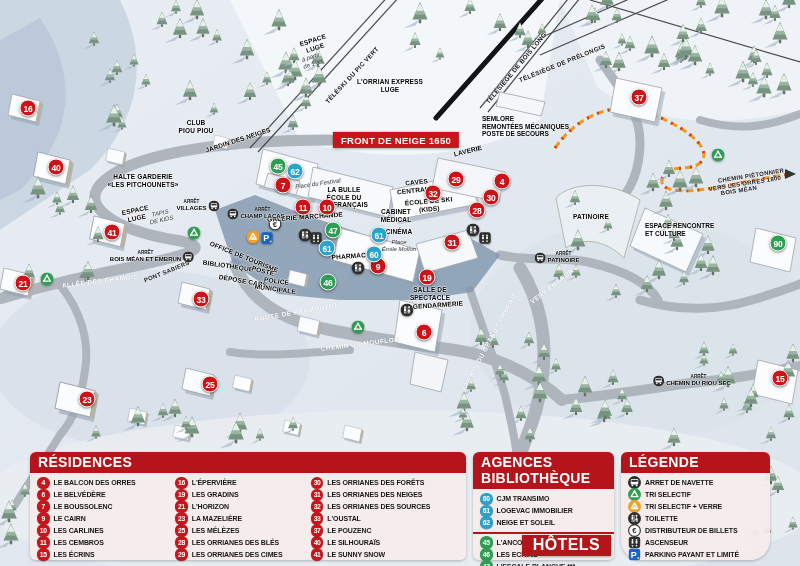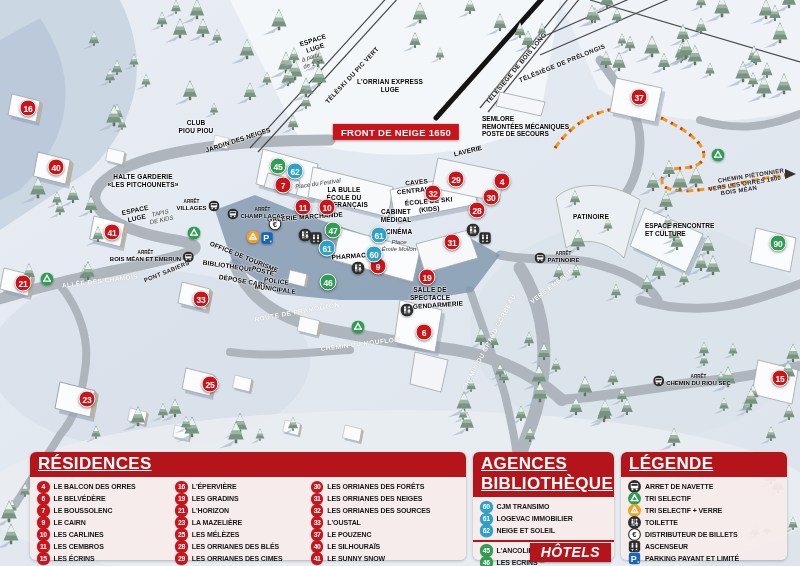--- a/index.html
+++ b/index.html
@@ -32,37 +32,37 @@
   .bus-name{font-size:6px;font-weight:bold;color:#000;white-space:pre;text-shadow:0 0 2px #fff,0 0 1.5px #fff;}
   .bus-ic{width:11px;height:11px;display:inline-block;flex:0 0 auto;}
   .bus-ic svg{width:11px;height:11px;display:block;}
 
   .mapicon{position:absolute;transform:translate(-50%,-50%);width:13px;height:13px;filter:drop-shadow(0 1px 1px rgba(0,0,0,.35));}
   .mapicon svg{width:100%;height:100%;display:block;}
 
   #panels{position:absolute;left:30px;top:452px;display:flex;gap:7px;}
   .panel{background:rgba(248,236,236,.93);border-radius:6px;overflow:visible;height:108px;
     box-shadow:0 1px 3px rgba(0,0,0,.25);}
-  .panel .phead{background:#b3151a;color:#fff;font-weight:bold;font-size:17px;padding:2px 8px 3px;
-    border-radius:6px 6px 0 0;letter-spacing:.3px;text-decoration:underline;}
+  .panel .phead{background:#b3151a;color:#fff;font-weight:bold;font-size:14px;padding:2px 8px 3px;
+    border-radius:6px 6px 0 0;letter-spacing:.3px;}
   .pbody{padding:4px 7px 2px;}
   .panel-res{width:436px;}
   .panel-ag{width:141px;position:relative;}
-  .panel-lg{width:166px;}
+  .panel-lg{width:149px;border-radius:20px;}
   .cols3{display:grid;grid-template-columns:1fr .98fr 1.12fr;column-gap:6px;}
   .li{display:flex;align-items:center;gap:4px;height:11.9px;}
   .li-label{font-size:7px;font-weight:bold;color:#161616;white-space:nowrap;letter-spacing:-.1px;}
   .dot{width:12.5px;height:12.5px;min-width:12.5px;border-radius:50%;color:#fff;font-weight:bold;font-size:6.8px;
     display:flex;align-items:center;justify-content:center;box-shadow:0 .5px 1px rgba(0,0,0,.4);letter-spacing:-.3px;}
   .dot.res{background:#c8151b;}
   .dot.ag{background:#2aa2c9;}
   .dot.ht{background:#2e9e53;}
   .ht-sec{position:relative;border-top:2px solid #b3151a;margin-top:2px;padding-top:2px;}
   .hotels-bar{position:absolute;top:1px;right:3px;background:#b3151a;color:#fff;font-weight:bold;
-    font-size:14px;padding:1px 11px 2px;letter-spacing:.4px;box-shadow:0 1px 2px rgba(0,0,0,.3);font-style:italic;}
+    font-size:16px;padding:1px 11px 2px;letter-spacing:.4px;box-shadow:0 1px 2px rgba(0,0,0,.3);}
   .lg-ic{width:13px;height:13px;min-width:13px;display:inline-block;}
   .lg-ic svg{width:13px;height:13px;display:block;}
 </style>
 </head>
 <body>
 
 <div id="stage">
 
   <svg id="mapbg" width="800" height="566" viewBox="0 0 800 566">
     <defs>
@@ -514,21 +514,21 @@
       <div class="lbl road" style="left: 297px; top: 312px; --r: -10deg;">ROUTE DE PRAMOUTON</div>
       <div class="lbl road" style="left: 360px; top: 344px; --r: -7deg;">CHEMIN DU MOUFLON</div>
       <div class="lbl road" style="left: 489px; top: 342px; --r: -62deg;">CHEMIN DU GRAND CORBEAU</div>
       <div class="lbl poi" style="left: 591px; top: 217px; --r: 0deg;">PATINOIRE</div>
       <div class="lbl road" style="left: 552px; top: 286px; --r: -38deg;">VERS EMBRUN</div>
       <div class="lbl poi-left" style="left: 645px; top: 230px; --r: 0deg;">ESPACE RENCONTRE
 ET CULTURE</div>
       <div class="lbl road-dark" style="left: 751px; top: 176px; --r: -9deg;">CHEMIN PIÉTONNIER</div>
       <div class="lbl road-dark" style="left: 745px; top: 184px; --r: -9deg;">VERS LES ORRES 1800</div>
       <div class="lbl road-dark" style="left: 739px; top: 191px; --r: -9deg;">BOIS MÉAN</div>
-      <div class="lbl banner" style="left: 396px; top: 132px; --r: 0deg;">FRONT DE NEIGE 1650</div>
+      <div class="lbl banner" style="left: 396px; top: 140px; --r: 0deg;">FRONT DE NEIGE 1650</div>
       <div class="lbl bus" style="left: 198px; top: 206px;"><span class="bus-tx"><span class="bus-arret">ARRÊT</span><span class="bus-name">VILLAGES</span></span><span class="bus-ic"><svg viewBox="0 0 16 16">
             <circle cx="8" cy="8" r="8" fill="#2e2e2e"></circle>
             <rect x="3.4" y="3.8" width="9.2" height="6.6" rx="1.2" fill="#fff"></rect>
             <rect x="4.2" y="4.7" width="7.6" height="2.5" fill="#2e2e2e"></rect>
             <circle cx="5.4" cy="11.6" r="1.1" fill="#fff"></circle>
             <circle cx="10.6" cy="11.6" r="1.1" fill="#fff"></circle>
           </svg></span></div>
       <div class="lbl bus" style="left: 256px; top: 214px;"><span class="bus-ic"><svg viewBox="0 0 16 16">
             <circle cx="8" cy="8" r="8" fill="#2e2e2e"></circle>
             <rect x="3.4" y="3.8" width="9.2" height="6.6" rx="1.2" fill="#fff"></rect>

